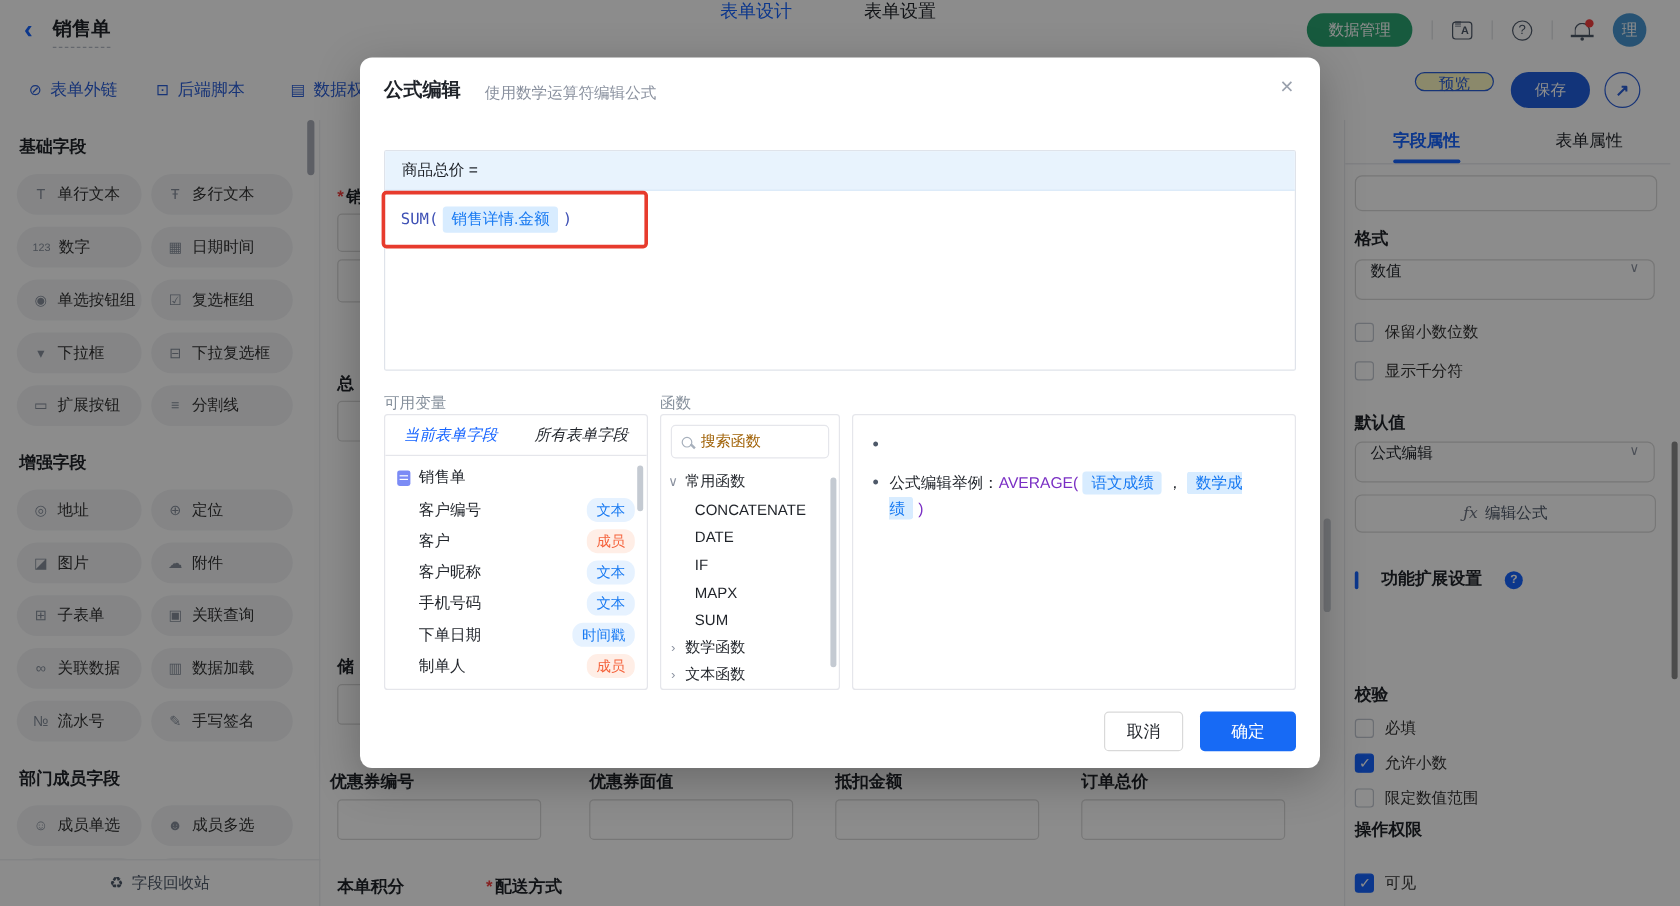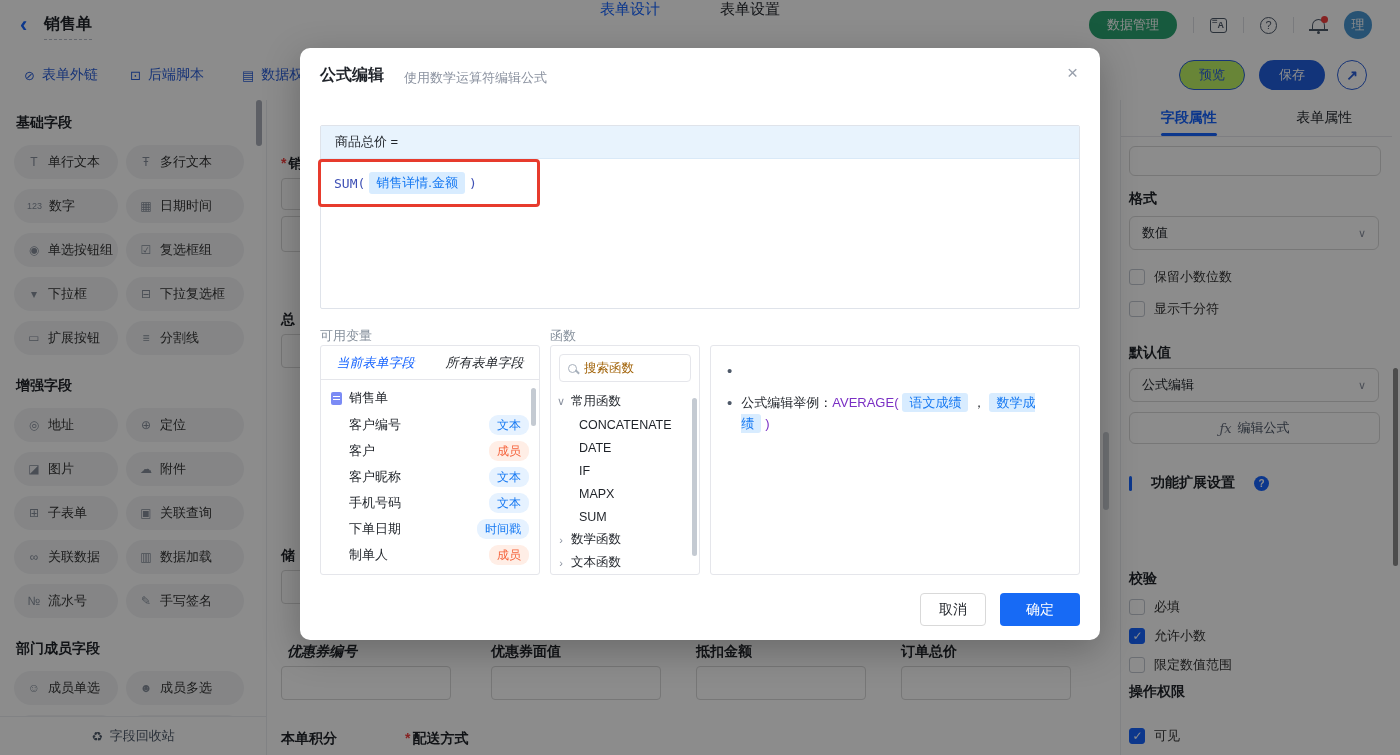--- a/index.html
+++ b/index.html
@@ -25,21 +25,21 @@
   .bell { position:absolute; left:2px; top:3px; width:13px; height:11px; border:1.6px solid #4e5969; border-bottom:none; border-radius:7px 7px 0 0; }
   .bell::after { content:""; position:absolute; left:-4px; right:-4px; bottom:-1px; height:1.6px; background:#4e5969; }
   .bell::before { content:""; position:absolute; left:4px; bottom:-4px; width:3px; height:3px; border-radius:50%; background:#4e5969; }
   .reddot { position:absolute; right:0; top:0; width:7px; height:7px; background:#f53f3f; border-radius:50%; }
   .avatar { width:28px; height:28px; border-radius:50%; background:#4796d2; color:#fff; font-size:13px; display:flex; align-items:center; justify-content:center; cursor:pointer; }
 
   
   .toolbar { position:absolute; left:0; top:50px; width:1400px; height:50px; background:#fff; }
   .tblink { position:absolute; top:0; height:50px; display:flex; align-items:center; gap:7px; color:#2b5fd9; font-size:14px; cursor:pointer; }
   .tbico { font-size:13px; }
-  .btn-preview { position:absolute; left:1179px; top:10px; width:66px; height:30px; border:1px solid #2b5fd9; color:#2b5fd9; background:#bef264; border-radius:15px; font-size:13px; cursor:pointer; }
+  .btn-preview { position:absolute; left:1179px; top:10px; width:66px; height:16px; border:1px solid #2b5fd9; color:#2b5fd9; background:#fef9c3; border-radius:15px; font-size:13px; cursor:pointer; }
   .btn-save { position:absolute; left:1259px; top:10px; width:66px; height:30px; background:#2160df; color:#fff; border:none; border-radius:15px; font-size:13px; cursor:pointer; }
   .btn-share { position:absolute; left:1337px; top:10px; width:30px; height:30px; border:1px solid #2b5fd9; color:#2b5fd9; background:#fff; border-radius:50%; font-size:14px; font-weight:bold; cursor:pointer; }
 
   
   .leftpanel { position:absolute; left:0; top:100px; width:267px; height:616px; background:#fff; border-right:1px solid #ebedf0; overflow:hidden; }
   .sechead { font-size:14px; font-weight:bold; margin:14px 0 13px 16px; }
   .sechead.later { margin-top:22px; }
   .fgrid { display:grid; grid-template-columns:104px 118px; column-gap:8px; row-gap:10px; padding:0 14px; }
   .fbtn { height:34px; background:#f2f3f5; border-radius:17px; display:flex; align-items:center; padding:0 0 0 13px; font-size:13px; color:#333; cursor:grab; white-space:nowrap; }
   .fic { color:#878f9c; font-size:12px; margin-right:7px; min-width:14px; text-align:center; }
@@ -52,21 +52,21 @@
   .cinput { position:absolute; background:#fff; border:1px solid #d9d9d9; border-radius:4px; }
 
   
   .rightpanel { position:absolute; left:1120px; top:100px; width:272px; height:655px; background:#fff; border-left:1px solid #ebedf0; }
   .rtabs { display:flex; height:37px; border-bottom:1px solid #e5e6eb; }
   .rtab { flex:1; display:flex; align-items:center; justify-content:center; font-size:14px; cursor:pointer; position:relative; }
   .rtab.active { color:#1664ff; font-weight:bold; }
   .rtab.active::after { content:""; position:absolute; bottom:0; left:50%; transform:translateX(-50%); width:56px; height:3px; background:#1664ff; border-radius:2px; }
   .rp-abs { position:absolute; }
   .rlabel { font-size:14px; font-weight:bold; }
-  .rselect { width:250px; height:34px; border:1px solid #d9d9d9; border-radius:6px; display:flex; align-items:center; padding:0 12px; font-size:13px; cursor:pointer; background:#fff; }
+  .rselect { width:250px; height:34px; border:1px solid #d9d9d9; border-radius:6px; display:flex; padding:0 12px; font-size:13px; cursor:pointer; background:#fff; }
   .rselect .chev { margin-left:auto; color:#8a919f; font-size:11px; }
   .rinput { width:252px; height:30px; border:1px solid #d9d9d9; border-radius:6px; background:#fff; }
   .rbtn { width:251px; height:32px; border:1px solid #d9d9d9; border-radius:6px; background:#fff; font-size:13px; color:#4e5969; cursor:pointer; display:flex; align-items:center; justify-content:center; gap:6px; }
   .fxi { font-style:italic; color:#6b7280; font-family:"DejaVu Serif",serif; }
   .cbrow { position:absolute; display:flex; align-items:center; gap:9px; font-size:13px; color:#333; cursor:pointer; }
   .cb { width:16px; height:16px; border:1px solid #c3c8d1; border-radius:3px; background:#fff; position:relative; }
   .cb.checked { background:#1664ff; border-color:#1664ff; }
   .cb.checked::after { content:"✓"; position:absolute; left:2.5px; top:-0.5px; color:#fff; font-size:12px; font-weight:bold; }
   .secmark { display:flex; align-items:center; gap:19px; }
   .bluebar { width:3px; height:15px; background:#1664ff; border-radius:2px; }
@@ -268,21 +268,21 @@
 
   <main class="canvas">
     <div class="clabel" style="left:14px; top:55px;"><span class="req">*</span><span>销</span></div>
     <div class="cinput" style="left:14px; top:78px; width:200px; height:32px;"></div>
     <div class="cinput" style="left:14px; top:116px; width:200px; height:36px;"></div>
     <div class="clabel" style="left:14px; top:211px;"><span>总</span></div>
     <div class="cinput" style="left:14px; top:234px; width:200px; height:34px;"></div>
     <div class="clabel" style="left:14px; top:447px;"><span>储</span></div>
     <div class="cinput" style="left:14px; top:470px; width:200px; height:34px;"></div>
 
-    <div class="clabel" style="left:20px; top:543px;font-style:italic;">优惠券编号</div>
+    <div class="clabel" style="left:8px; top:543px;">优惠券编号</div>
     <div class="clabel" style="left:224px; top:543px;">优惠券面值</div>
     <div class="clabel" style="left:429px; top:543px;">抵扣金额</div>
     <div class="clabel" style="left:634px; top:543px;">订单总价</div>
     <div class="cinput" style="left:14px; top:566px; width:170px; height:34px;"></div>
     <div class="cinput" style="left:224px; top:566px; width:170px; height:34px;"></div>
     <div class="cinput" style="left:429px; top:566px; width:170px; height:34px;"></div>
     <div class="cinput" style="left:634px; top:566px; width:170px; height:34px;"></div>
 
     <div class="clabel" style="left:14px; top:630px;">本单积分</div>
     <div class="clabel" style="left:138px; top:630px;"><span class="req">*</span><span>配送方式</span></div>

